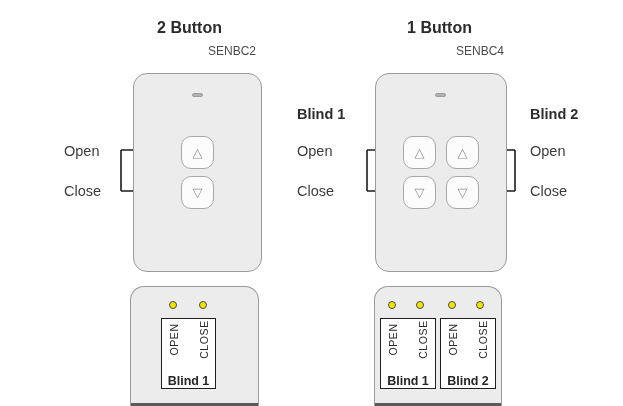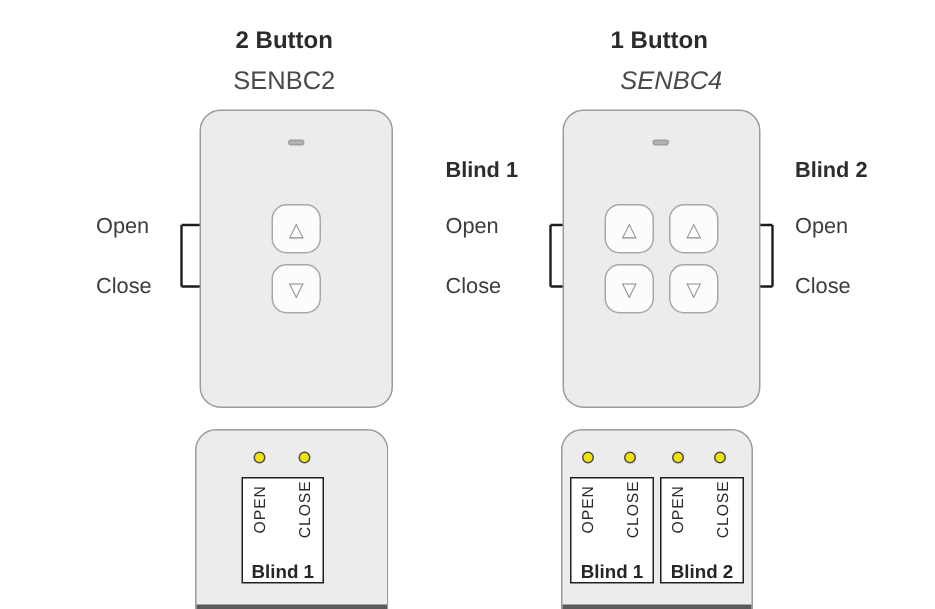--- a/index.html
+++ b/index.html
@@ -2,21 +2,21 @@
 <html><head>
 <meta charset="utf-8">
 <style>
   html,body { margin:0; padding:0; background:#fff; }
   .canvas {
     position:relative; width:623px; height:406px; background:#ffffff;
     font-family:"Liberation Sans", sans-serif; overflow:hidden;
     -webkit-font-smoothing:antialiased;
   }
   .title { position:absolute; width:133px; text-align:center; font-size:16px; font-weight:bold; color:#2b2b2b; }
-  .model { position:absolute; width:133px; text-align:center; font-size:17px; color:#4a4a4a; }
+  .model { position:absolute; width:133px; text-align:right; font-size:12px; color:#4a4a4a; }
   .side-label { position:absolute; font-size:14.5px; color:#3c3c3c; white-space:nowrap; }
   .side-blind { font-weight:bold; color:#2d2d2d; }
 
   .remote {
     position:absolute; width:127px; height:197px; background:#ececec;
     border:1.5px solid #9b9b9b; border-radius:14px; box-sizing:content-box;
   }
   .pill { position:absolute; width:11px; height:4px; background:#b2b2b2; border:1px solid #9e9e9e; border-radius:3px; box-sizing:border-box; }
   .rbtn {
     position:absolute; width:33px; height:33px; background:#fcfcfc;
@@ -72,21 +72,21 @@
     <div class="led" style="left:68px; top:14px;"></div>
     <div class="tbox" style="left:30px; top:31px;">
       <div class="tlabel" style="left:-10px; top:13.5px;">OPEN</div>
       <div class="tlabel" style="left:20px; top:13.5px;">CLOSE</div>
       <div class="blind-box-label" style="top:55px;">Blind 1</div>
     </div>
     <div class="strip"></div>
   </div>
 
   <div class="title" style="left:373px; top:19px;">1 Button</div>
-  <div class="model" style="left:381px; top:44px;font-style:italic;">SENBC4</div>
+  <div class="model" style="left:371px; top:44px;">SENBC4</div>
 
   <div class="side-label side-blind" style="left:297px; top:106px;">Blind 1</div>
   <div class="side-label" style="left:297px; top:143px;">Open</div>
   <div class="side-label" style="left:297px; top:183px;">Close</div>
 
   <div class="side-label side-blind" style="left:530px; top:106px;">Blind 2</div>
   <div class="side-label" style="left:530px; top:143px;">Open</div>
   <div class="side-label" style="left:530px; top:183px;">Close</div>
 
   <svg class="arrow-svg" style="left:356px; top:140px;" width="46" height="60" viewBox="0 0 46 60">

